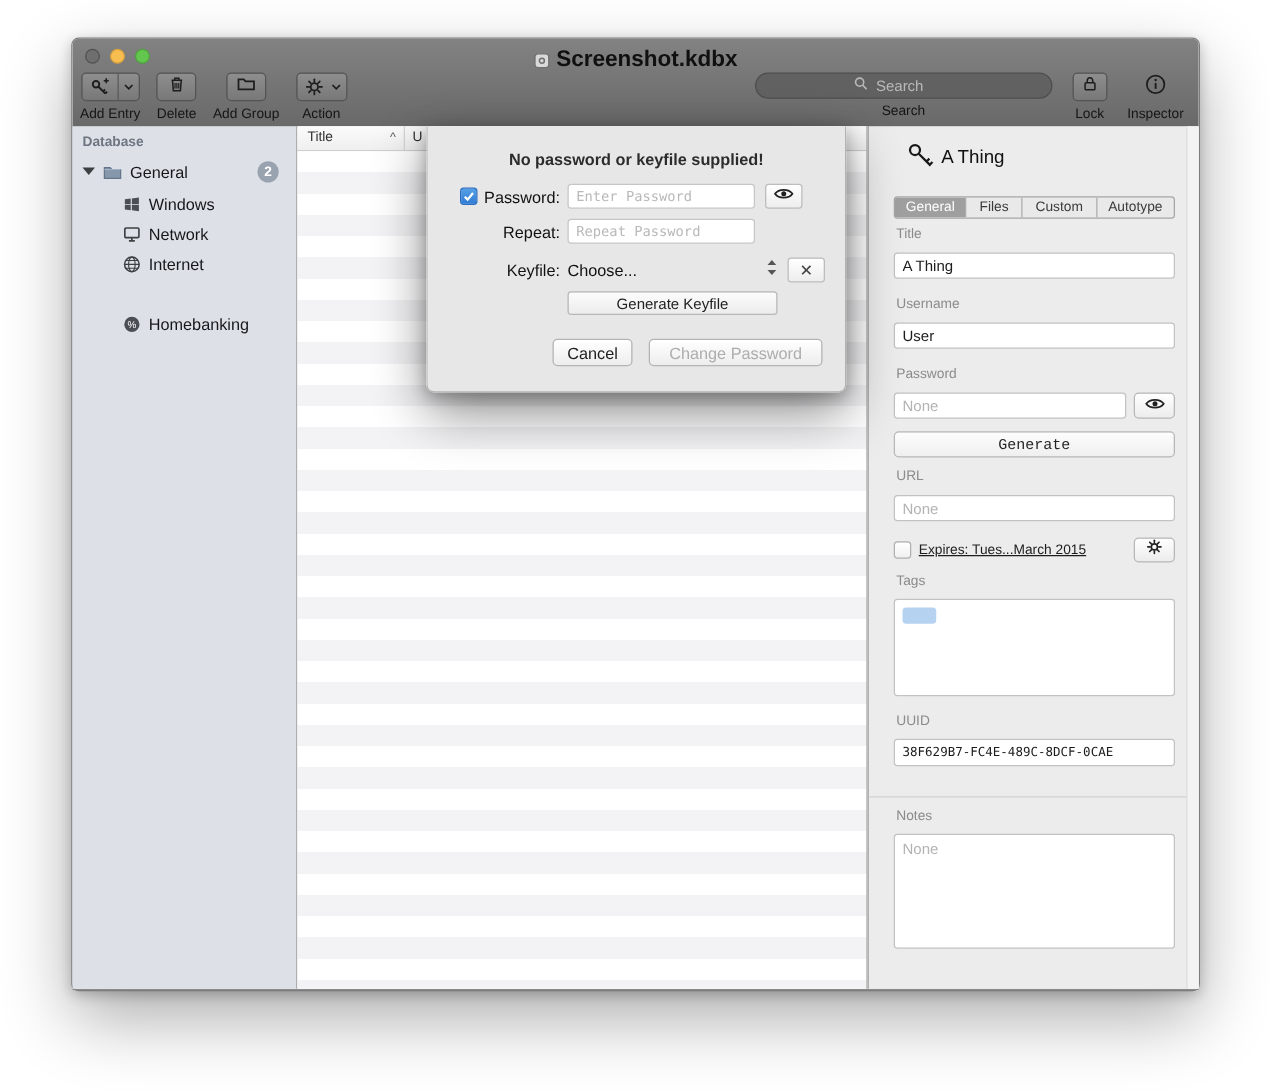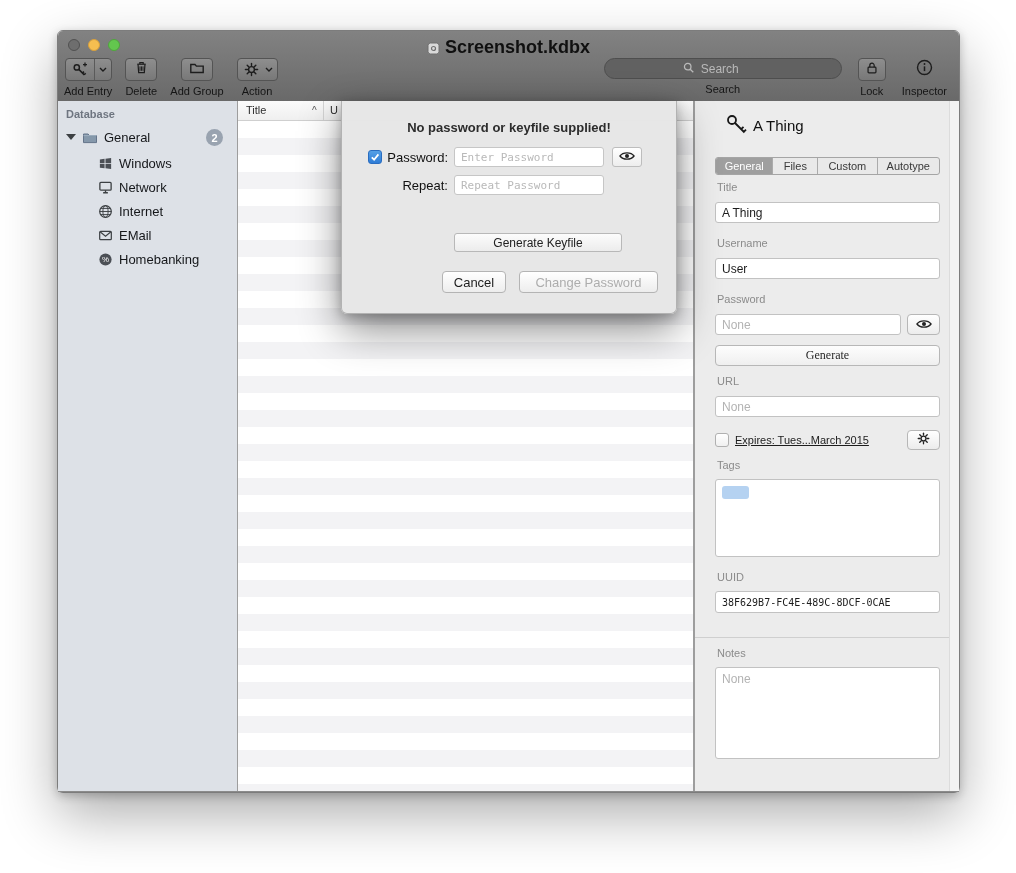--- a/index.html
+++ b/index.html
@@ -115,21 +115,21 @@
   .insp-field::placeholder{color:#b3b3b3;}
   .small-btn{
     position:absolute;box-sizing:border-box;border:1px solid #b7b7b7;border-radius:4px;
     background:linear-gradient(#ffffff,#ececec);
     display:flex;align-items:center;justify-content:center;cursor:default;
   }
   .wide-btn{
     position:absolute;left:20px;width:225px;height:21px;box-sizing:border-box;
     border:1px solid #b7b7b7;border-radius:4px;background:linear-gradient(#fdfdfd,#efefef);
     font-size:12px;color:#262626;display:flex;align-items:center;justify-content:center;
-    font-family:Liberation Serif, serif;
+    font-family:Liberation Mono, monospace;
   }
   .checkbox{
     width:14px;height:14px;box-sizing:border-box;border:1px solid #b0b0b0;border-radius:3px;
     background:linear-gradient(#ffffff,#f0f0f0);display:flex;align-items:center;justify-content:center;
   }
   .checkbox.checked{background:linear-gradient(#55a0e6,#2e7cd6);border-color:#2a6dc0;}
   .expires-row{position:absolute;left:20px;top:329px;right:20px;height:20px;display:flex;align-items:center;}
   .expires-lbl{font-size:11px;color:#1d1d1d;margin-left:6px;text-decoration:underline;}
   .tags-box{
     position:absolute;left:20px;top:378px;width:225px;height:78px;box-sizing:border-box;
@@ -353,29 +353,20 @@
       <div class="sb-item" style="top:100px;padding-left:29px;">
         <span class="icon">
           <svg width="15" height="15" viewBox="0 0 16 16">
               <circle cx="8" cy="8" r="6.2" fill="none" stroke="#3c4043" stroke-width="1.3"></circle>
               <ellipse cx="8" cy="8" rx="2.8" ry="6.2" fill="none" stroke="#3c4043" stroke-width="1"></ellipse>
               <path d="M1.8 8 h12.4 M2.9 4.7 h10.2 M2.9 11.3 h10.2" stroke="#3c4043" stroke-width="1"></path>
             </svg>
         </span>
         <span class="lbl">Internet</span>
       </div>
-      <div class="sb-item" style="top:124px;">
-        <span class="icon">
-          <svg width="15" height="15" viewBox="0 0 16 16">
-              <rect x="1.8" y="3.5" width="12.4" height="9" rx="1" fill="none" stroke="#3c4043" stroke-width="1.3"></rect>
-              <path d="M2.2 4 l5.8 4.8 L13.8 4" fill="none" stroke="#3c4043" stroke-width="1.2"></path>
-            </svg>
-        </span>
-        <span class="lbl">EMail</span>
-      </div>
       <div class="sb-item" style="top:148px;">
         <span class="icon">
           <svg width="15" height="15" viewBox="0 0 16 16">
               <circle cx="8" cy="8" r="6.5" fill="#4b4f55"></circle>
               <text x="8" y="11" font-size="8.5" fill="#ffffff" text-anchor="middle" font-family="Liberation Sans, sans-serif">%</text>
             </svg>
         </span>
         <span class="lbl">Homebanking</span>
       </div>
     </div>
@@ -490,20 +481,37 @@
       </div>
     </div>
 
     <div class="dlg-row" style="top:73px;">
       <div class="dlg-label-group">
         <span class="dlg-label">Repeat:</span>
       </div>
       <input class="dlg-field" type="text" placeholder="Repeat Password" style="">
     </div>
 
+    <div class="dlg-row" style="top:104px;">
+      <div class="dlg-label-group">
+        <span class="dlg-label">Keyfile:</span>
+      </div>
+      <div class="dlg-popup">
+        <span class="pop-text">Choose...</span>
+        <span>
+          <svg width="9" height="14" viewBox="0 0 9 14">
+              <path d="M4.5 1 L8 5 H1z" fill="#555"></path>
+              <path d="M4.5 13 L1 9 h7z" fill="#555"></path>
+            </svg>
+        </span>
+      </div>
+      <div class="dlg-x">
+        <span class="x-glyph">✕</span>
+      </div>
+    </div>
 
     <div class="dlg-wide-btn">Generate Keyfile</div>
 
     <div class="dlg-btn cancel">Cancel</div>
     <div class="dlg-btn disabled">Change Password</div>
   </div>
 
 </div>
 
 </body></html>

